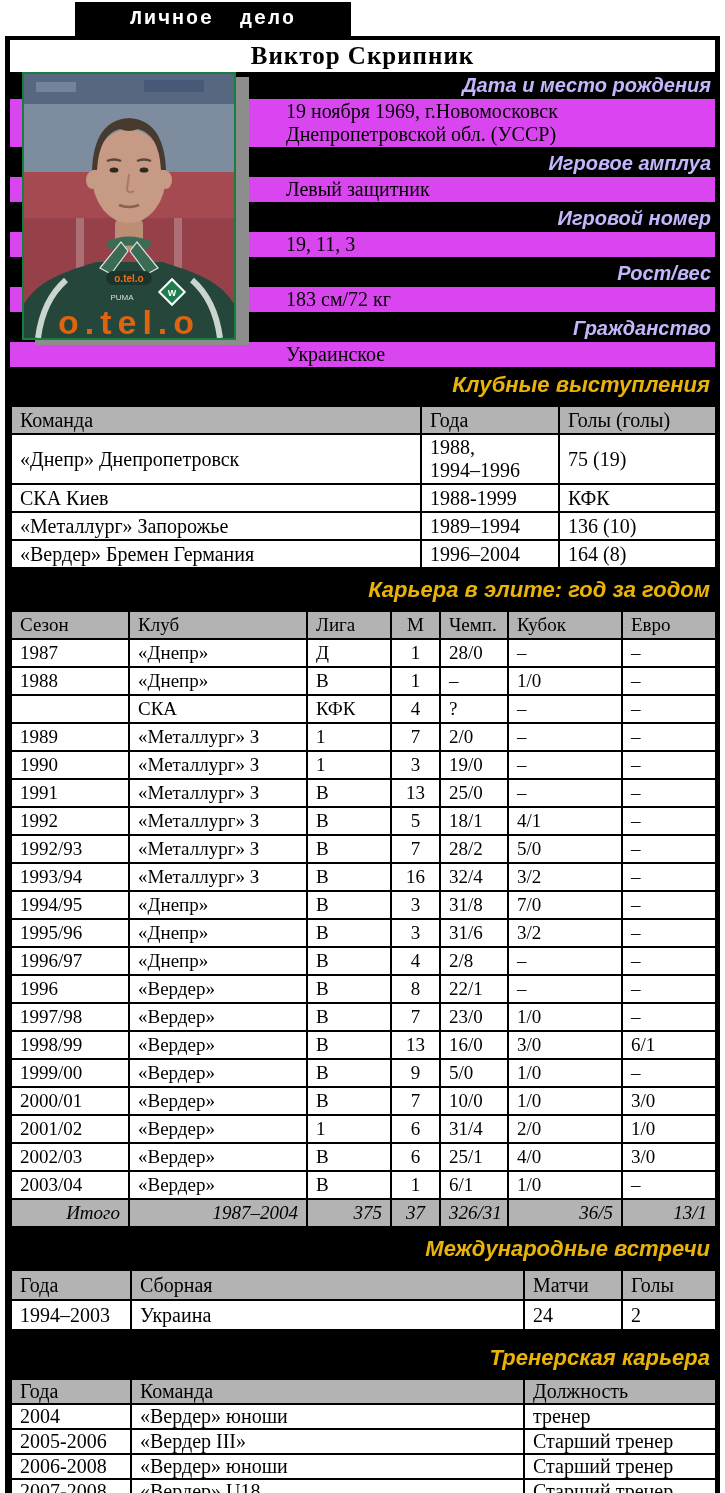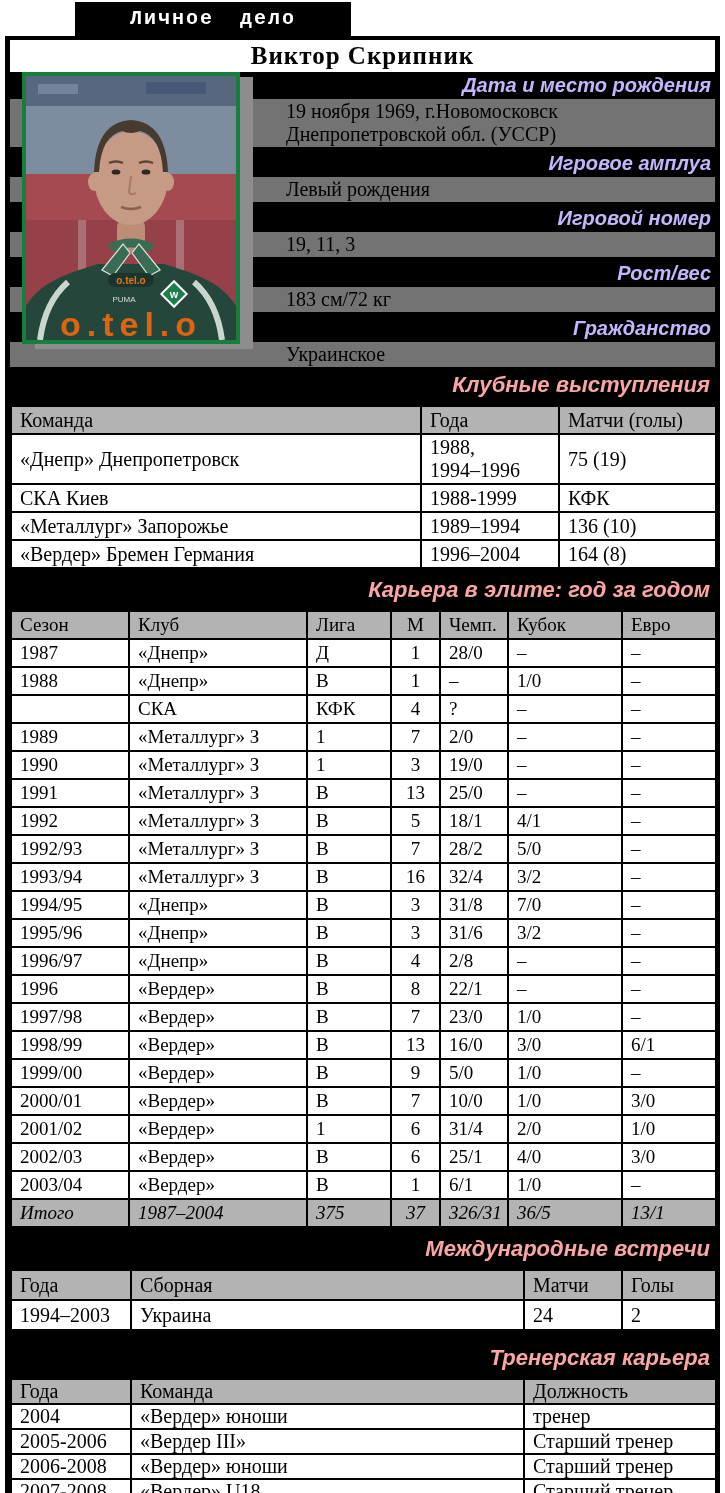--- a/index.html
+++ b/index.html
@@ -9,61 +9,61 @@
        font:bold 20px/34px "Liberation Mono","DejaVu Sans Mono",monospace;
        text-align:center;letter-spacing:2px;word-spacing:12px;}
 
   .container{margin:0 5px;background:#000;padding:4px 5px 12px;position:relative;}
 
   .title-box{background:#fff;color:#000;text-align:center;height:32px;margin:0 0 2px;
              font:bold 25px/32px "Liberation Serif",serif;letter-spacing:1px;}
 
   .sec-hdr{color:#c4b5fd;height:23px;text-align:right;padding-right:4px;
            font:italic bold 20px/23px "Liberation Sans",sans-serif;}
-  .value-bar{background:#737373;color:#000;margin:2px 0 5px;min-height:23px;
+  .value-bar{background:#d946ef;color:#000;margin:2px 0 5px;min-height:23px;
              font:20px/23px "Liberation Serif",serif;padding:1px 6px 1px 276px;
              white-space:pre-line;}
 
-  .section-bar{color:#fca5a5;height:25px;text-align:right;padding-right:5px;margin:2px 0;
+  .section-bar{color:#eab308;height:25px;text-align:right;padding-right:5px;margin:2px 0;
                font:italic bold 22px/25px "Liberation Sans",sans-serif;}
   .section-bar.gap-top{margin-top:4px;}
   .section-bar.gap-top-lg{margin-top:14px;}
 
   table{border-collapse:collapse;table-layout:fixed;width:705px;margin:8px auto;background:#fff;}
   th,td{border:2px solid #000;text-align:left;font-weight:normal;
         padding:1px 8px;overflow:hidden;white-space:pre-line;
         font-family:"Liberation Serif",serif;color:#000;}
   thead th{background:#b3b3b3;}
   .t-clubs th,.t-clubs td{font-size:20px;line-height:23px;height:24px;}
   .t-career th,.t-career td{font-size:19px;line-height:22px;height:24px;}
   .t-career th:nth-child(4),.t-career td:nth-child(4){text-align:center;padding:1px 2px;}
   .t-intl th,.t-intl td{font-size:20px;line-height:23px;height:26px;}
   .t-coach th,.t-coach td{font-size:20px;line-height:21px;height:21px;}
-  tr.total td{font-style:italic;background:#b3b3b3;}
+  tr.total td{font-style:italic;background:#b3b3b3;text-align:right;}
 
   .photo-stack{position:absolute;left:17px;top:36px;z-index:5;
-               border:4px solid #15803d;background:#c4b5fd;
+               border:2px solid #15803d;background:#c4b5fd;
                box-shadow:13px 5px 0 #8d8d8d;}
   .photo-stack svg{display:block;}
 </style>
 </head>
 <body>
 
 <div class="tab">Личное дело</div>
 
 <div class="container">
 
   <div class="title-box">Виктор Скрипник</div>
 
   <div class="sec-hdr">Дата и место рождения</div>
   <div class="value-bar">19 ноября 1969, г.Новомосковск
 Днепропетровской обл. (УССР)</div>
 
   <div class="sec-hdr">Игровое амплуа</div>
-  <div class="value-bar">Левый рождения</div>
+  <div class="value-bar">Левый защитник</div>
 
   <div class="sec-hdr">Игровой номер</div>
   <div class="value-bar">19, 11, 3</div>
 
   <div class="sec-hdr">Рост/вес</div>
   <div class="value-bar">183 см/72 кг</div>
 
   <div class="sec-hdr">Гражданство</div>
   <div class="value-bar">Украинское</div>
 
@@ -116,21 +116,21 @@
   <table class="t-clubs">
       <colgroup>
         <col style="width: 410px;">
         <col style="width: 138px;">
         <col style="width: 157px;">
       </colgroup>
       <thead>
         <tr>
           <th>Команда</th>
           <th>Года</th>
-          <th>Матчи (голы)</th>
+          <th>Голы (голы)</th>
         </tr>
       </thead>
       <tbody>
         <tr>
           <td>«Днепр» Днепропетровск</td>
           <td>1988,
 1994–1996</td>
           <td>75 (19)</td>
         </tr>
         <tr>

